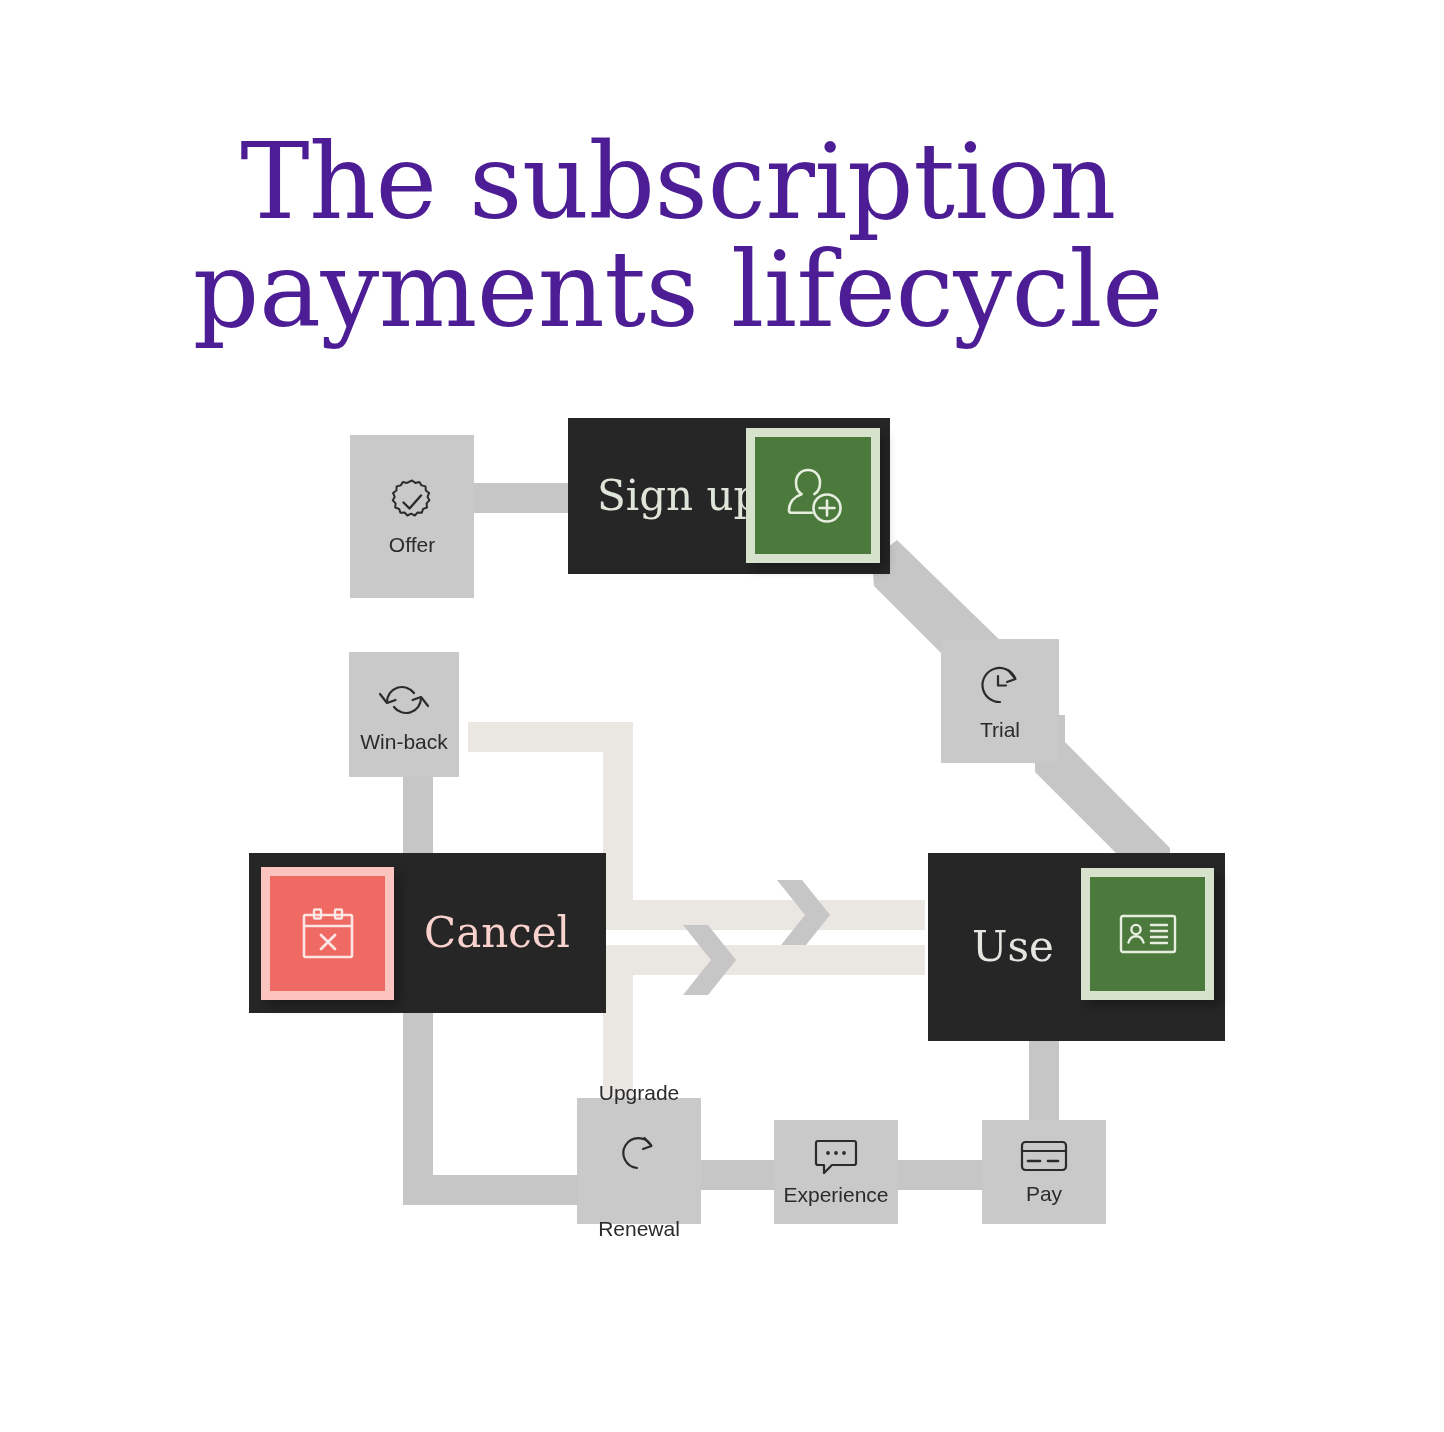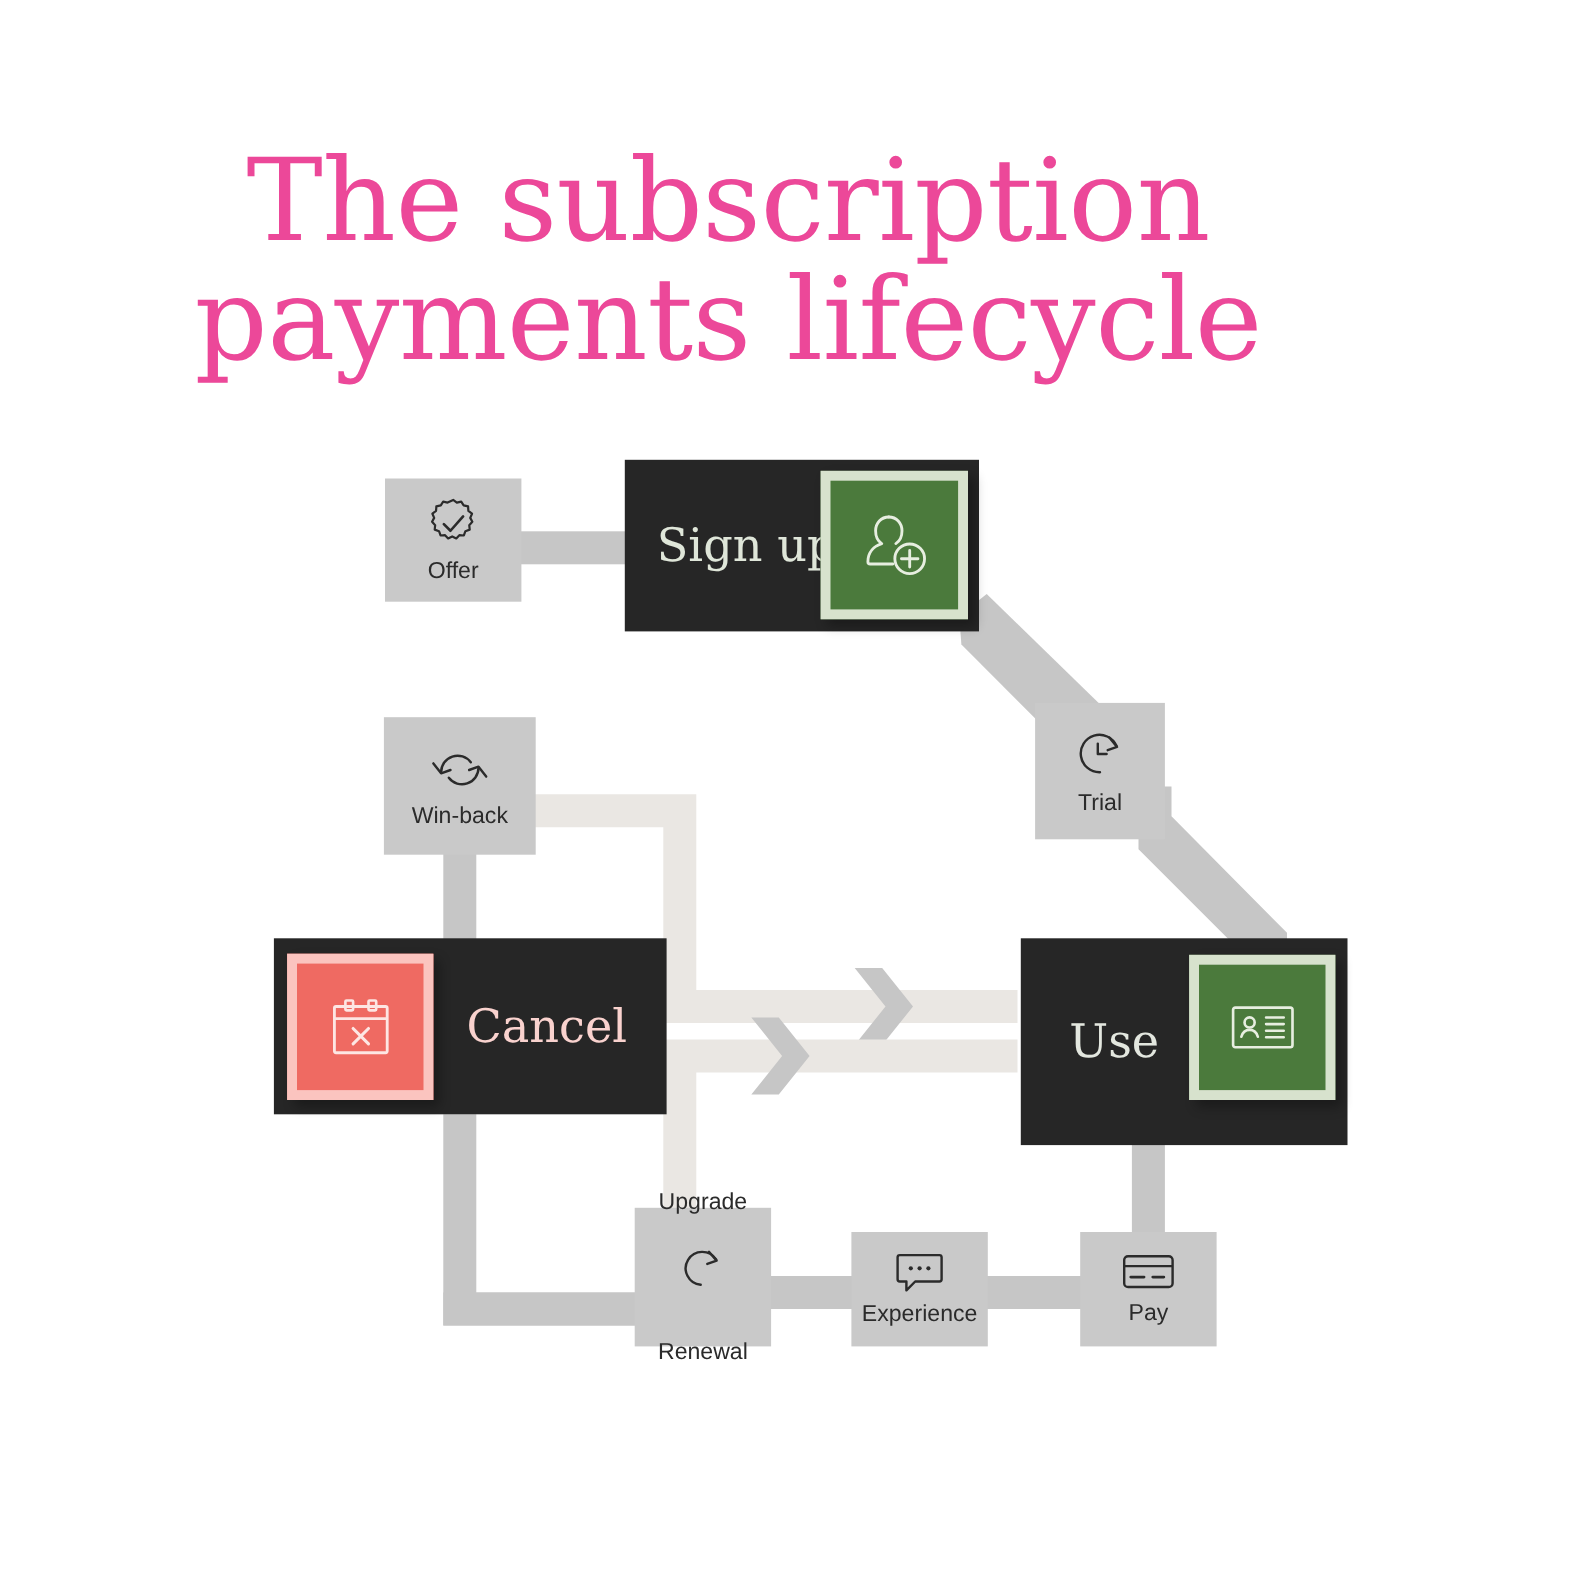--- a/index.html
+++ b/index.html
@@ -26,23 +26,24 @@
   
   .title {
     position: absolute;
     left: 0;
     top: 128px;
     width: 1324px;
     text-align: center;
     font-family: "DejaVu Serif", "Liberation Serif", serif;
     font-size: 104px;
     line-height: 108px;
-    color: #ec4899;
+    color: #4c1d95;
     font-weight: 400;
     letter-spacing: -0.5px;
+    padding-left: 16px;
   }
   .title .tline { display: block; }
 
   
   #wires {
     position: absolute;
     left: 0; top: 0;
     width: 1444px; height: 1432px;
   }
 
@@ -110,22 +111,22 @@
   .tile-red {
     background: #ef6a62;
     border: 9px solid #fbc4bf;
   }
 
   #tile-signup { left: 178px; top: 10px; width: 134px; height: 135px; }
   #tile-use    { left: 153px; top: 15px; width: 133px; height: 132px; }
   #tile-cancel { left: 12px;  top: 14px; width: 133px; height: 133px; }
 
   
-  #node-offer      { left: 350px;  top: 435px;  width: 124px; height: 112px; }
-  #node-winback    { left: 349px;  top: 652px;  width: 138px; height: 125px; }
+  #node-offer      { left: 350px;  top: 435px;  width: 124px; height: 163px; }
+  #node-winback    { left: 349px;  top: 652px;  width: 110px; height: 125px; }
   #node-trial      { left: 941px;  top: 639px;  width: 118px; height: 124px; }
   #node-renewal    { left: 577px;  top: 1098px; width: 124px; height: 126px; gap: 24px; }
   #node-experience { left: 774px;  top: 1120px; width: 124px; height: 104px; }
   #node-pay        { left: 982px;  top: 1120px; width: 124px; height: 104px; }
 
   #node-offer .ico      { margin-bottom: 6px; }
   #node-winback .ico    { margin-bottom: 6px; }
   #node-trial .ico      { margin-bottom: 8px; }
   #node-experience .ico { margin-bottom: 6px; }
   #node-pay .ico        { margin-bottom: 8px; }

